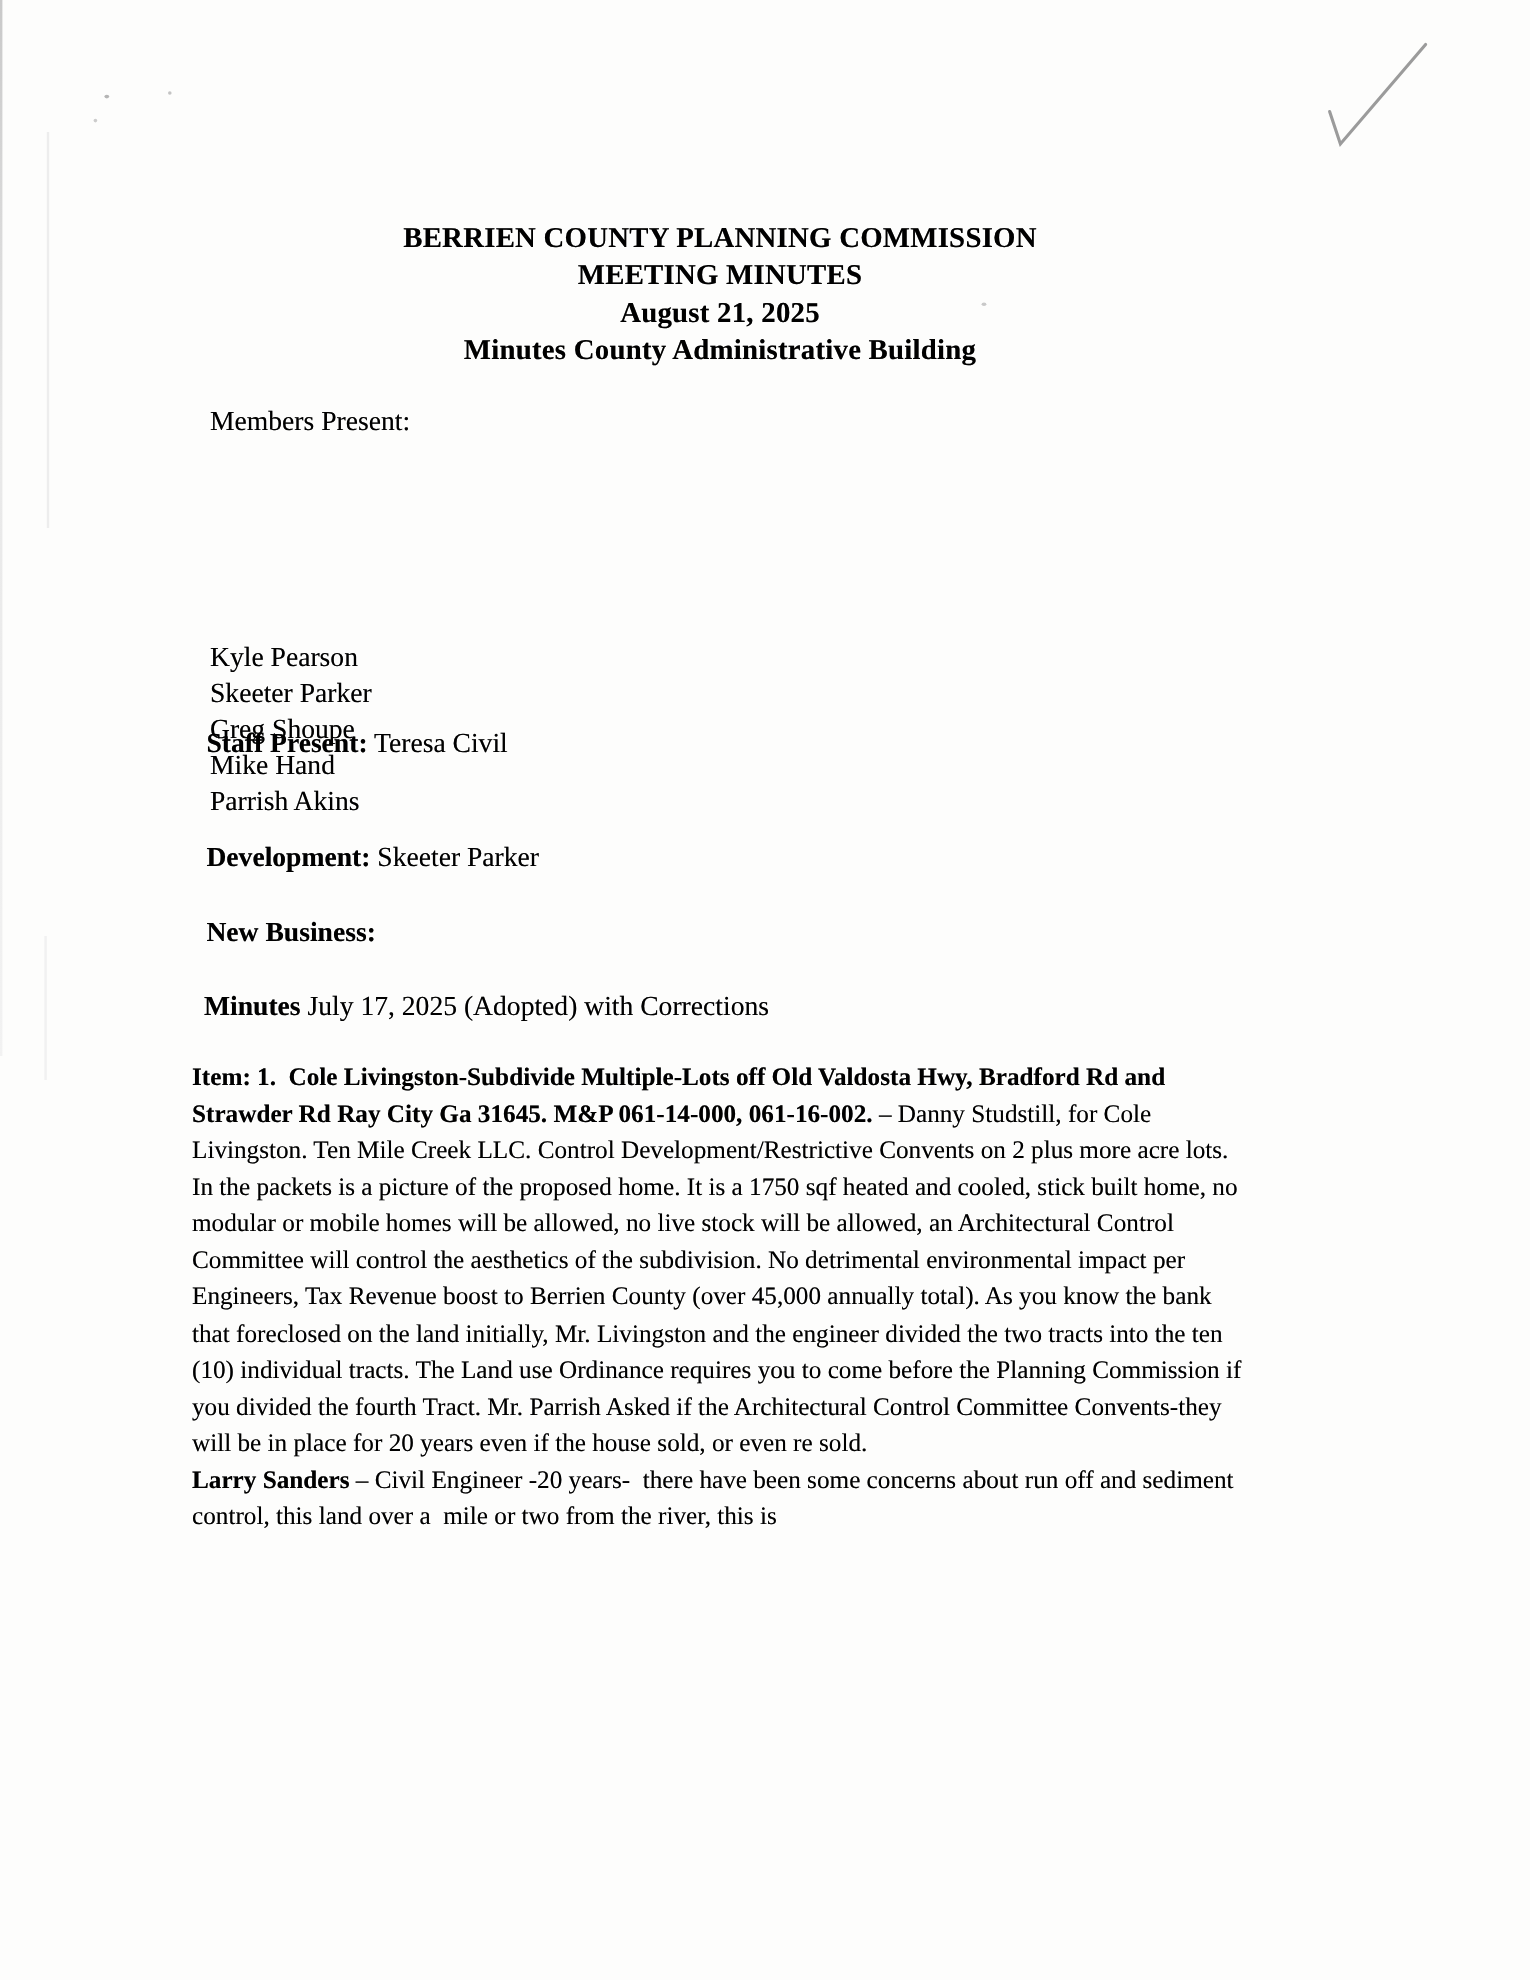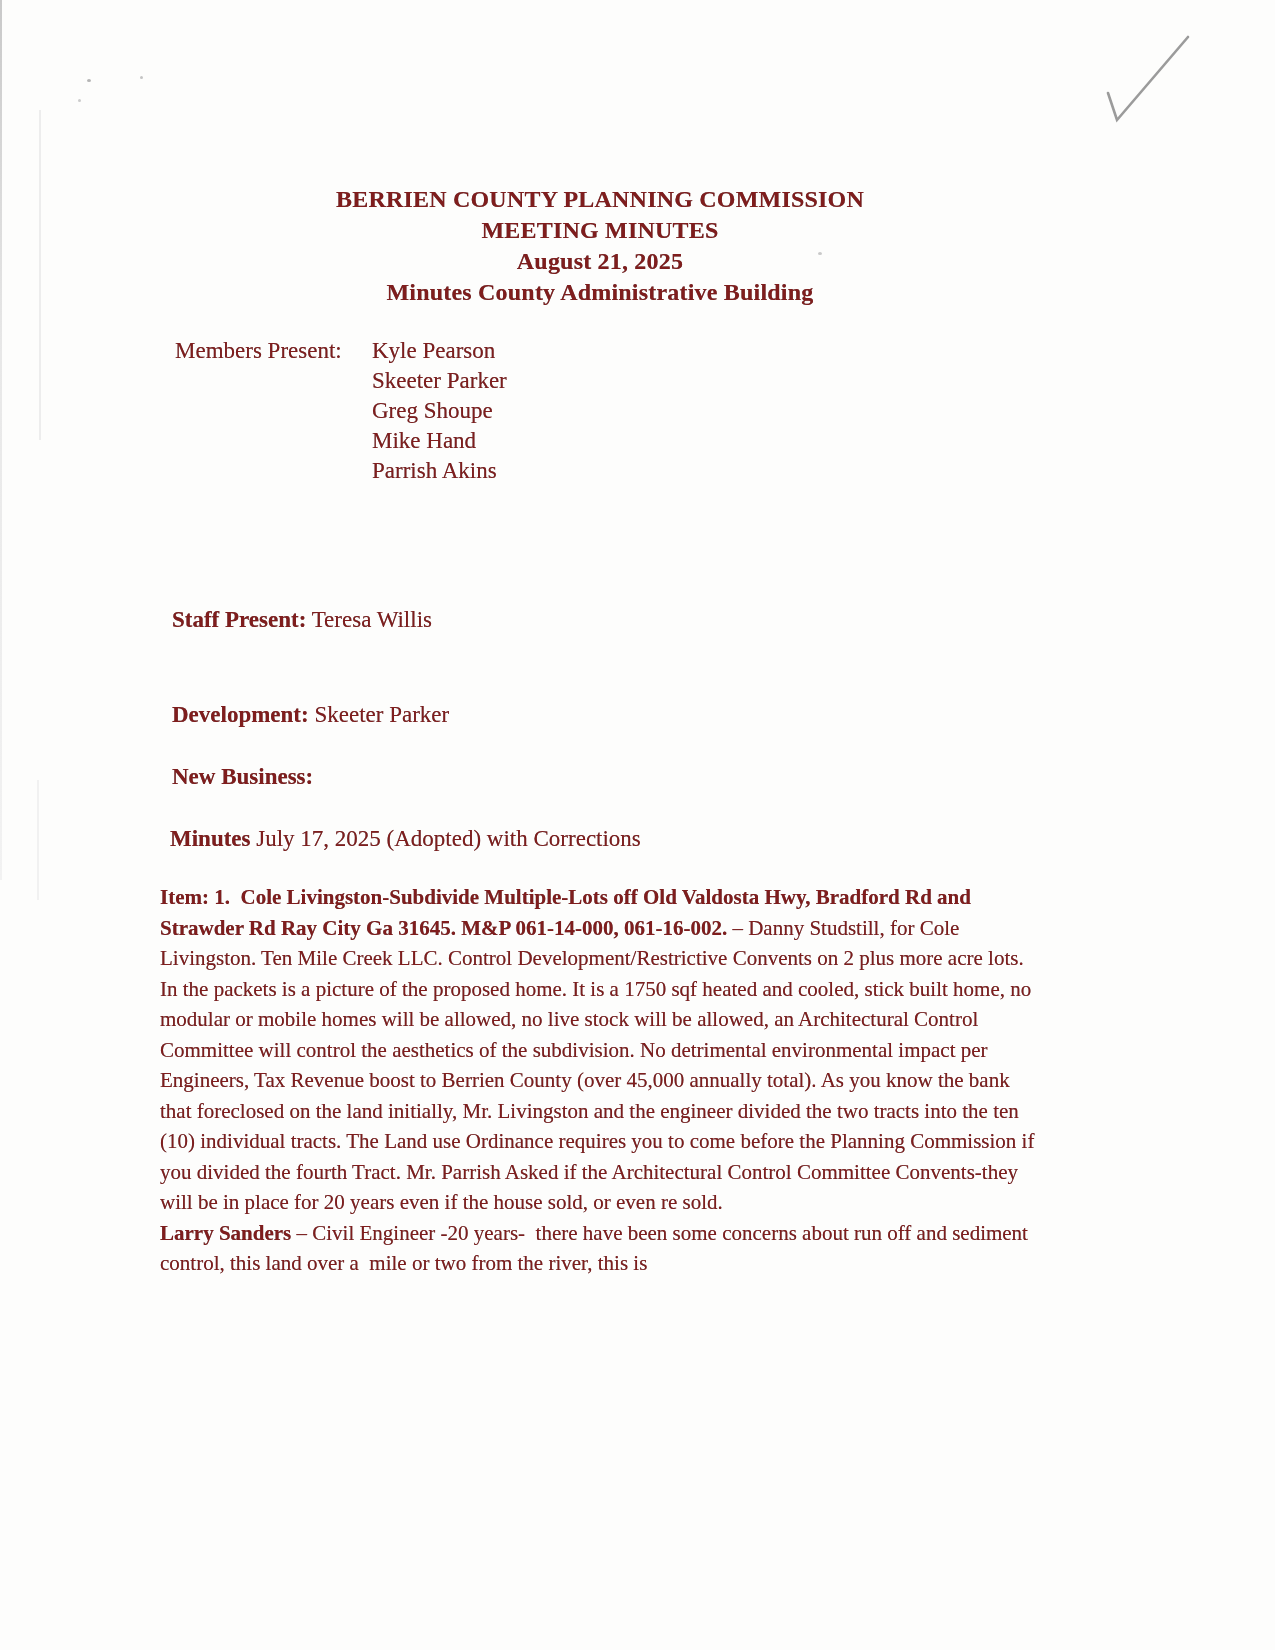--- a/index.html
+++ b/index.html
@@ -3,21 +3,21 @@
 <meta charset="utf-8">
 <style>
   html, body { margin: 0; padding: 0; background: #ffffff; }
   .page {
     position: relative;
     width: 1275px;
     height: 1650px;
     background: #fdfdfc;
     overflow: hidden;
     font-family: "Liberation Serif", "DejaVu Serif", serif;
-    color: #7f1d1d;
+    color: #000000;
     text-shadow: 0 0 0.4px rgba(0,0,0,0.5);
   }
 
   
   .edge-line {
     position: absolute; left: 0; top: 0; width: 2px; height: 880px;
     background: linear-gradient(#c9c9c9, #e8e8e8 40%, #f2f2f2);
   }
   .streak-1 {
     position: absolute; left: 39px; top: 110px; width: 2px; height: 330px;
@@ -37,21 +37,21 @@
 
   
   .title-block {
     position: absolute; left: 160px; top: 184px; width: 880px;
     text-align: center; font-weight: bold;
     font-size: 24px; line-height: 31px;
     letter-spacing: 0.2px;
   }
   .members-block {
     position: absolute; left: 175px; top: 336px;
-    display: flex; font-size: 23px; line-height: 30px;
+    display: flex; font-size: 23px; line-height: 30px; flex-direction: column;
   }
   .members-label { width: 197px; flex: 0 0 197px; }
   .kv-line {
     position: absolute; left: 172px;
     font-size: 23px; line-height: 30px; white-space: pre-wrap;
   }
   .kv-line .value { }
   .staff-line      { top: 605px; }
   .invocation-line { top: 700px; }
   .newbiz-line     { top: 762px; font-weight: bold; }
@@ -91,21 +91,21 @@
     <div class="members-label">Members Present:</div>
     <div class="members-names">
       <div>Kyle Pearson</div>
       <div>Skeeter Parker</div>
       <div>Greg Shoupe</div>
       <div>Mike Hand</div>
       <div>Parrish Akins</div>
     </div>
   </div>
 
-  <div class="kv-line staff-line"><strong>Staff Present:</strong><span class="value"> Teresa Willis</span></div>
+  <div class="kv-line staff-line"><strong>Staff Present:</strong><span class="value"> Teresa Civil</span></div>
 
   <div class="kv-line invocation-line"><strong>Development:</strong><span class="value"> Skeeter Parker</span></div>
 
   <div class="kv-line newbiz-line">New Business:</div>
 
   <div class="kv-line minutes-line"><strong>Minutes</strong><span class="value"> July 17, 2025 (Adopted) with Corrections</span></div>
 
   <div class="item-block">
     <p><strong>Item: 1.  Cole Livingston-Subdivide Multiple-Lots off Old Valdosta Hwy, Bradford Rd and Strawder Rd Ray City Ga 31645. M&amp;P 061-14-000, 061-16-002.</strong><span> – Danny Studstill, for Cole Livingston. Ten Mile Creek LLC. Control Development/Restrictive Convents on 2 plus more acre lots. In the packets is a picture of the proposed home. It is a 1750 sqf heated and cooled, stick built home, no modular or mobile homes will be allowed, no live stock will be allowed, an Architectural Control Committee will control the aesthetics of the subdivision. No detrimental environmental impact per Engineers, Tax Revenue boost to Berrien County (over 45,000 annually total). As you know the bank that foreclosed on the land initially, Mr. Livingston and the engineer divided the two tracts into the ten (10) individual tracts. The Land use Ordinance requires you to come before the Planning Commission if you divided the fourth Tract. Mr. Parrish Asked if the Architectural Control Committee Convents-they will be in place for 20 years even if the house sold, or even re sold.</span></p>
     <p><strong>Larry Sanders</strong><span> – Civil Engineer -20 years-  there have been some concerns about run off and sediment control, this land over a  mile or two from the river, this is</span></p>

